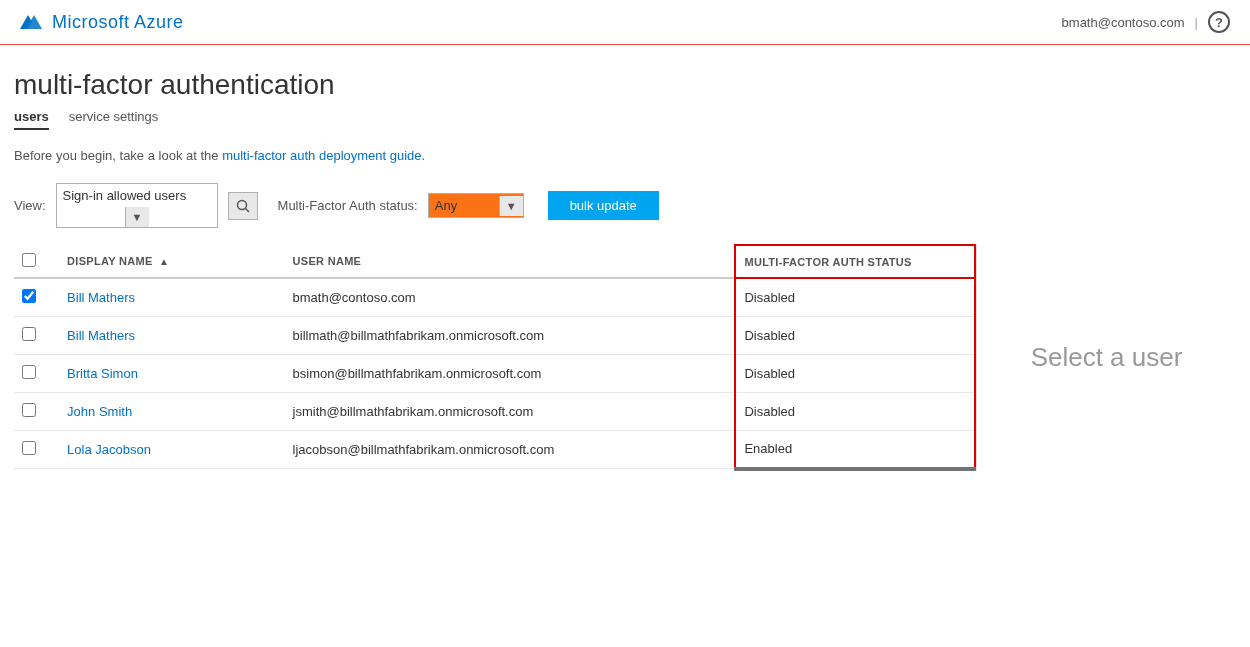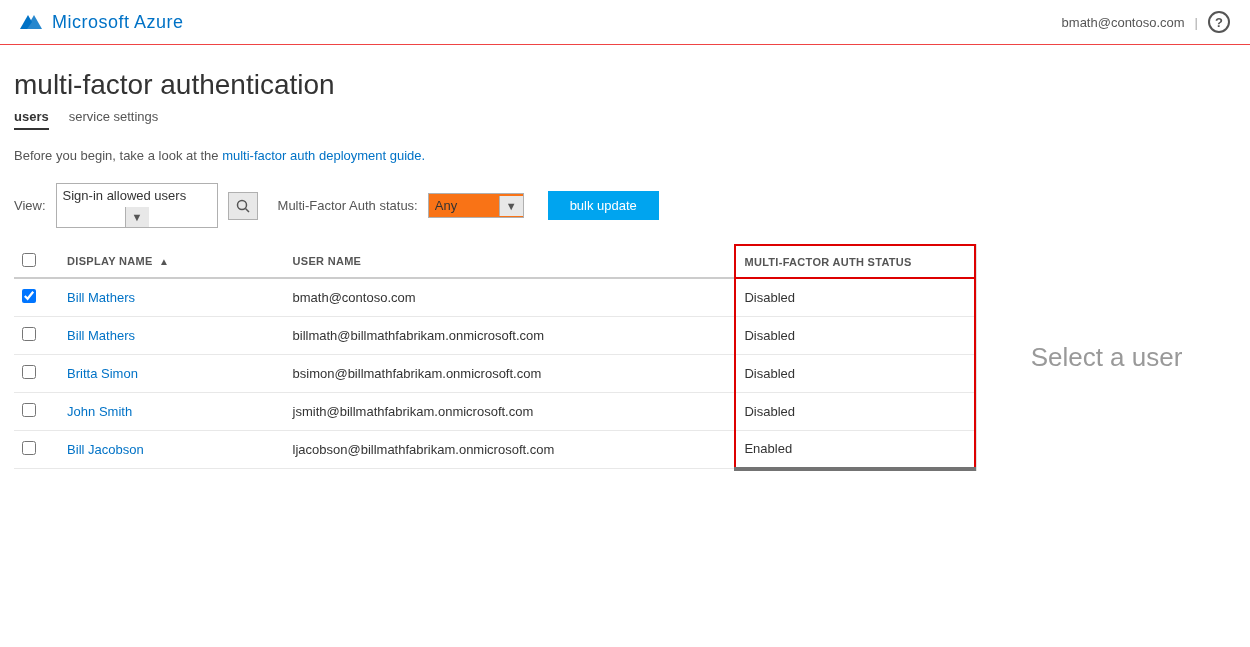--- a/index.html
+++ b/index.html
@@ -385,21 +385,21 @@
             </td>
             <td class="username-col">jsmith@billmathfabrikam.onmicrosoft.com</td>
             <td class="mfa-col mfa-status-col">Disabled</td>
           </tr>
 
           <tr>
             <td class="checkbox-col">
               <input type="checkbox" style="">
             </td>
             <td class="display-name-col">
-              <a class="user-link">Bill Jacobson</a>
+              <a class="user-link">Lola Jacobson</a>
             </td>
             <td class="username-col">ljacobson@billmathfabrikam.onmicrosoft.com</td>
             <td class="mfa-col mfa-status-col">Enabled</td>
           </tr>
         </tbody>
       </table>
     </div>
 
     <div class="right-panel">
       <span class="select-user-text">Select a user</span>

